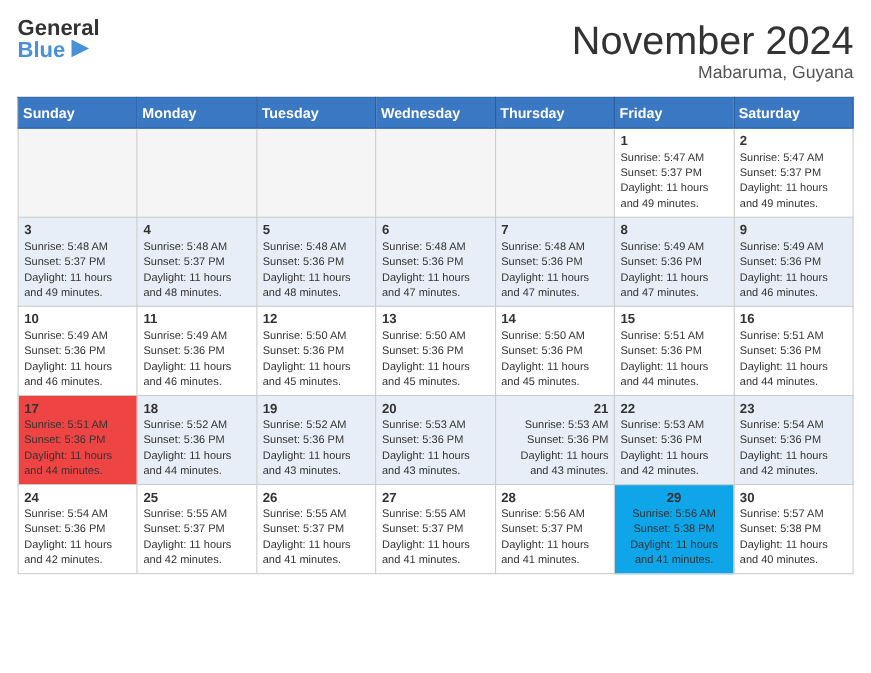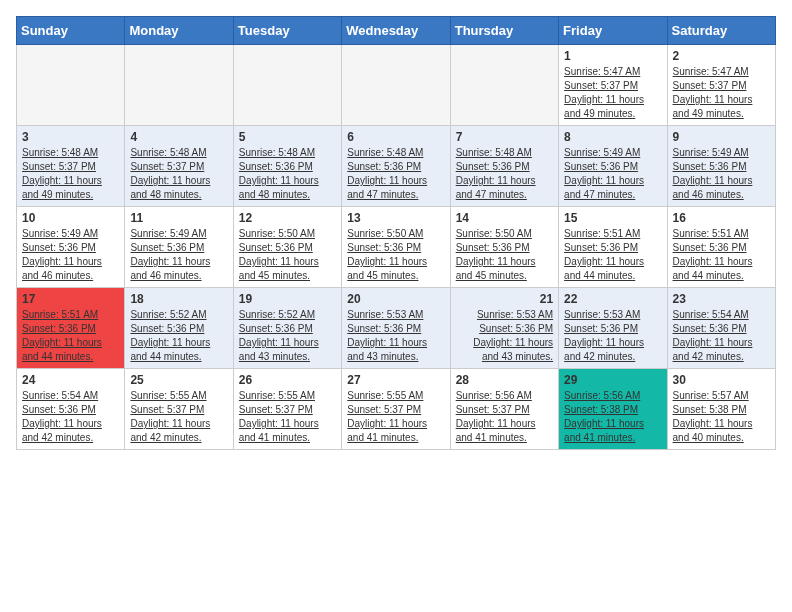--- a/index.html
+++ b/index.html
@@ -71,27 +71,43 @@
     .day-num {
       font-size: 12px;
       font-weight: bold;
       display: block;
       margin-bottom: 2px;
     }
     .day-info {
       font-size: 10px;
       line-height: 1.4;
       color: #333;
-      text-decoration: underline;
     }
   </style>
 </head>
 <body>
 
 <div class="page">
+  <div class="header">
+    <div class="logo">
+  <div class="logo-svg-wrap">
+    <div class="line1">General</div>
+    <div class="line2">
+      Blue
+      <svg width="20" height="20" viewBox="0 0 20 20" style="margin-left:2px">
+        <polygon points="4,0 20,8 4,16" fill="#4a90d9"></polygon>
+      </svg>
+    </div>
+  </div>
+</div>
+    <div class="title-block">
+      <div class="month-title">November 2024</div>
+      <div class="location">Mabaruma, Guyana</div>
+    </div>
+  </div>
 
   <table class="calendar">
     <thead>
       <tr>
         <th>Sunday</th>
         <th>Monday</th>
         <th>Tuesday</th>
         <th>Wednesday</th>
         <th>Thursday</th>
         <th>Friday</th>
@@ -302,21 +318,21 @@
 Daylight: 11 hours
 and 41 minutes.</div>
           </td>
           <td style="background: rgb(255, 255, 255);">
             <span class="day-num">28</span>
             <div class="day-info" style="white-space: pre-line;">Sunrise: 5:56 AM
 Sunset: 5:37 PM
 Daylight: 11 hours
 and 41 minutes.</div>
           </td>
-          <td style="background: #14b8a6;">
+          <td style="background: #0ea5e9; text-align: center;">
             <span class="day-num">29</span>
             <div class="day-info" style="white-space: pre-line;">Sunrise: 5:56 AM
 Sunset: 5:38 PM
 Daylight: 11 hours
 and 41 minutes.</div>
           </td>
           <td style="background: rgb(255, 255, 255);">
             <span class="day-num">30</span>
             <div class="day-info" style="white-space: pre-line;">Sunrise: 5:57 AM
 Sunset: 5:38 PM

